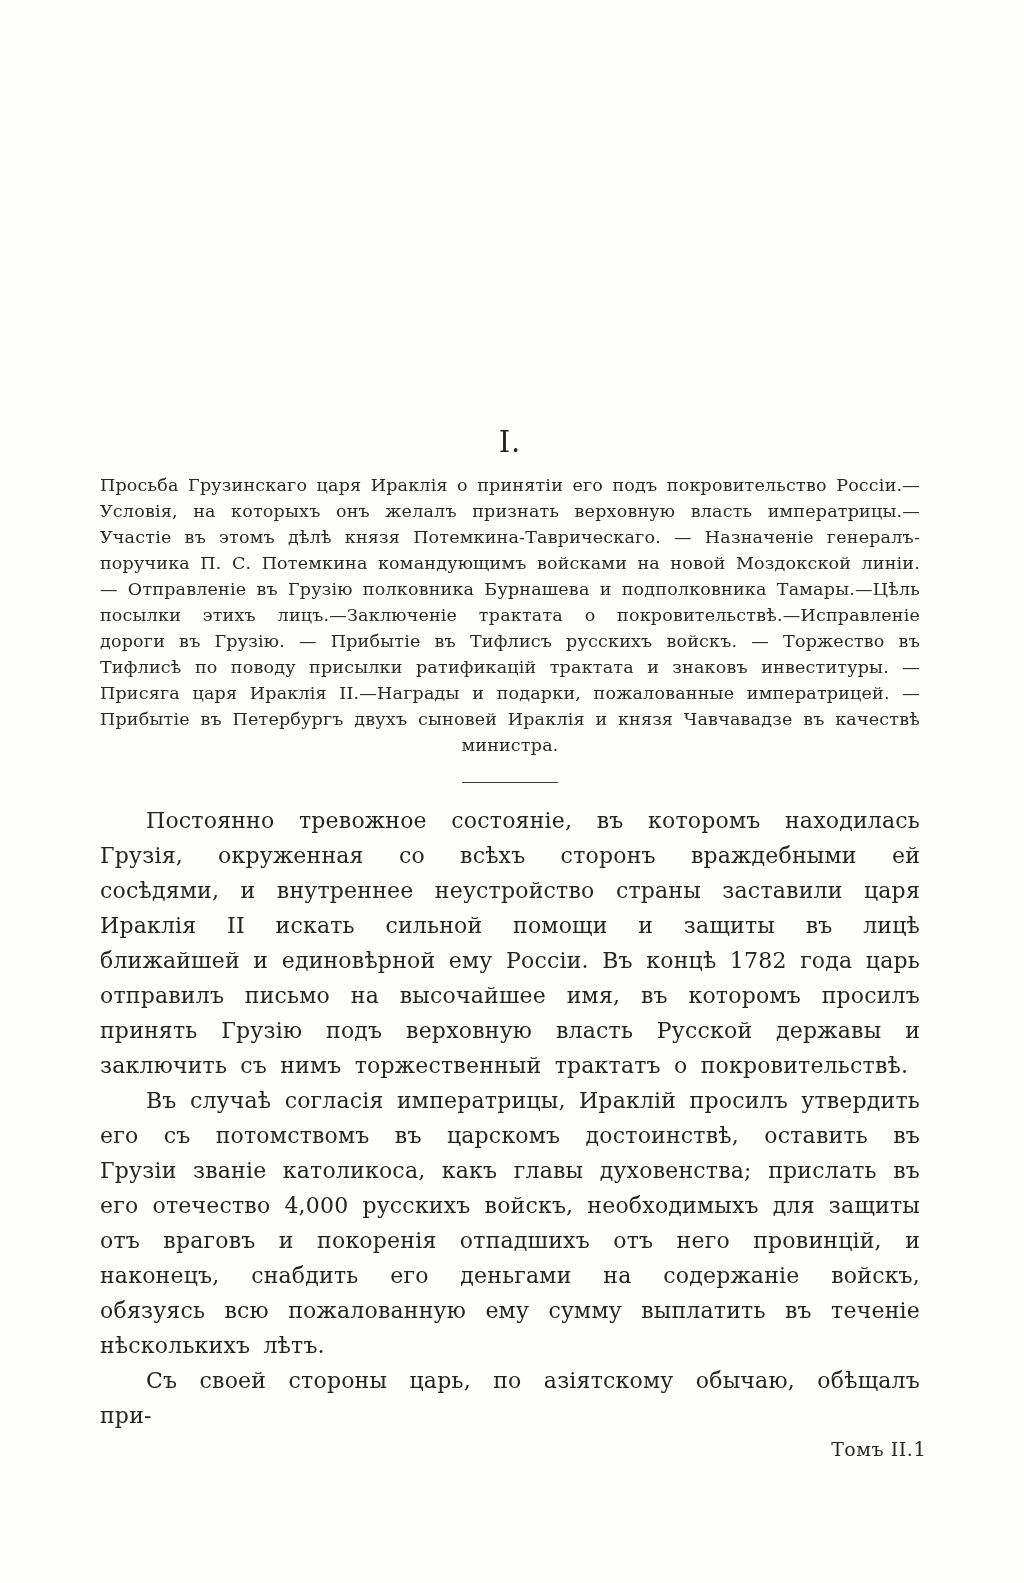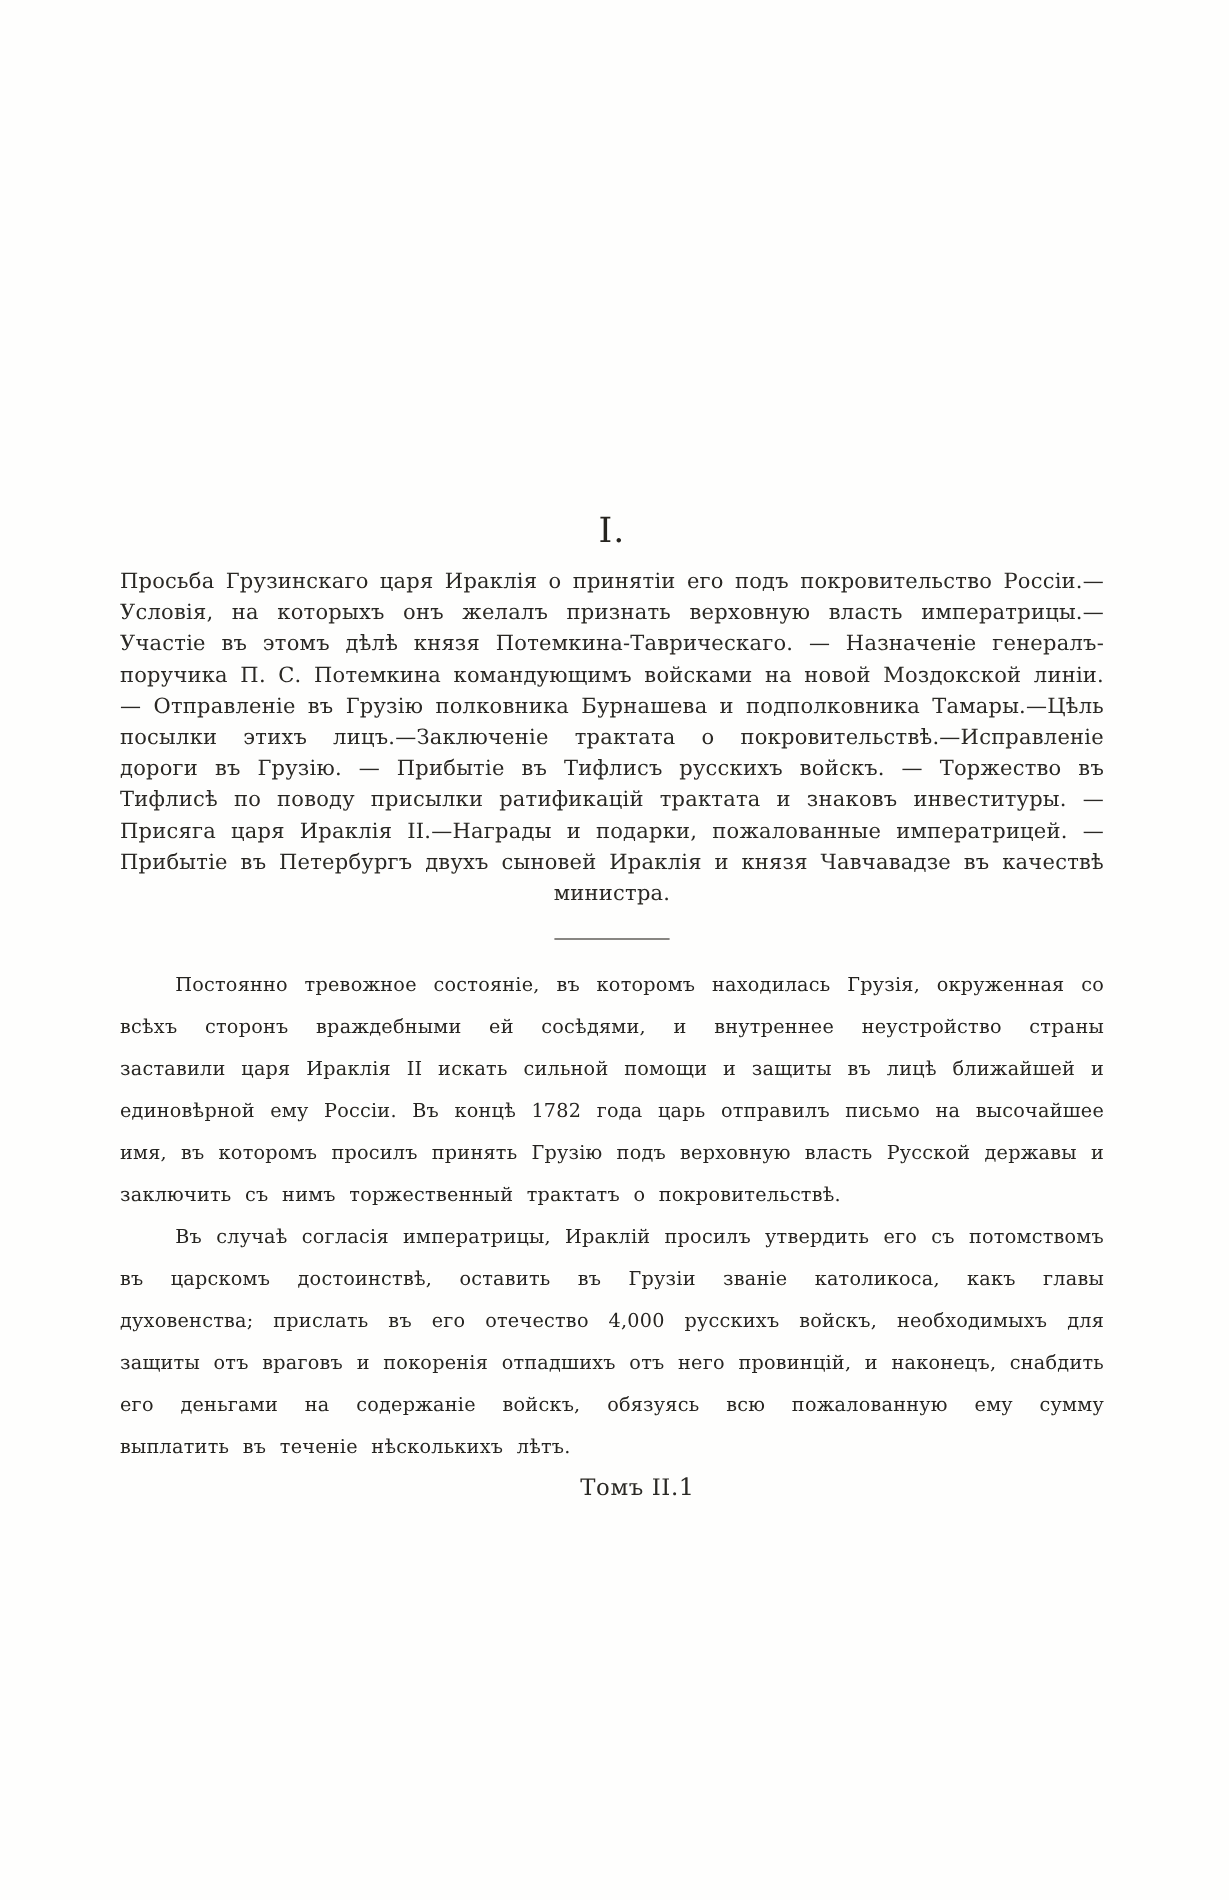--- a/index.html
+++ b/index.html
@@ -42,35 +42,35 @@
     letter-spacing: 0.2px;
     color: #2a2824;
   }
   .divider {
     width: 96px;
     border: none;
     border-top: 1.6px solid #3a3732;
     margin: 24px auto 20px auto;
   }
   .bodytext {
-    font-size: 16px;
+    font-size: 22px;
     line-height: 35px;
     text-align: justify;
     word-spacing: 6px;
     letter-spacing: 0.2px;
     color: #262420;
     margin-top: 12px;
   }
   .bodytext p {
     text-indent: 46px;
     margin: 0;
   }
   .footer {
     display: flex;
-    justify-content: center;
+    justify-content: flex-end;
     align-items: baseline;
     margin-top: 4px;
     font-size: 19px;
     color: #2a2824;
   }
   .footer .volume {
     margin-left: 36px;
     letter-spacing: 0.5px;
   }
   .footer .pagenum {
@@ -86,20 +86,21 @@
 
     <div class="chapter">I.</div>
 
     <p class="summary">Просьба Грузинскаго царя Ираклія о принятіи его подъ покровительство Россіи.— Условія, на которыхъ онъ желалъ признать верховную власть императрицы.—Участіе въ этомъ дѣлѣ князя Потемкина-Таврическаго. — Назначеніе генералъ-поручика П. С. Потемкина командующимъ войсками на новой Моздокской линіи.— Отправленіе въ Грузію полковника Бурнашева и подполковника Тамары.—Цѣль посылки этихъ лицъ.—Заключеніе трактата о покровительствѣ.—Исправленіе дороги въ Грузію. — Прибытіе въ Тифлисъ русскихъ войскъ. — Торжество въ Тифлисѣ по поводу присылки ратификацій трактата и знаковъ инвеституры. — Присяга царя Ираклія II.—Награды и подарки, пожалованные императрицей. — Прибытіе въ Петербургъ двухъ сыновей Ираклія и князя Чавчавадзе въ качествѣ министра.</p>
 
     <hr class="divider">
 
     <div class="bodytext">
       <p>Постоянно тревожное состояніе, въ которомъ находилась Грузія, окруженная со всѣхъ сторонъ враждебными ей сосѣдями, и внутреннее неустройство страны заставили царя Ираклія II искать сильной помощи и защиты въ лицѣ ближайшей и единовѣрной ему Россіи. Въ концѣ 1782 года царь отправилъ письмо на высочайшее имя, въ которомъ просилъ принять Грузію подъ верховную власть Русской державы и заключить съ нимъ торжественный трактатъ о покровительствѣ.</p>
       <p>Въ случаѣ согласія императрицы, Ираклій просилъ утвердить его съ потомствомъ въ царскомъ достоинствѣ, оставить въ Грузіи званіе католикоса, какъ главы духовенства; прислать въ его отечество 4,000 русскихъ войскъ, необходимыхъ для защиты отъ враговъ и покоренія отпадшихъ отъ него провинцій, и наконецъ, снабдить его деньгами на содержаніе войскъ, обязуясь всю пожалованную ему сумму выплатить въ теченіе нѣсколькихъ лѣтъ.</p>
+      <p>Съ своей стороны царь, по азіятскому обычаю, обѣщалъ при-</p>
     </div>
 
     <div class="footer">
       <span class="volume">Томъ II.</span>
       <span class="pagenum">1</span>
     </div>
 
   </div>
 </div>
 

